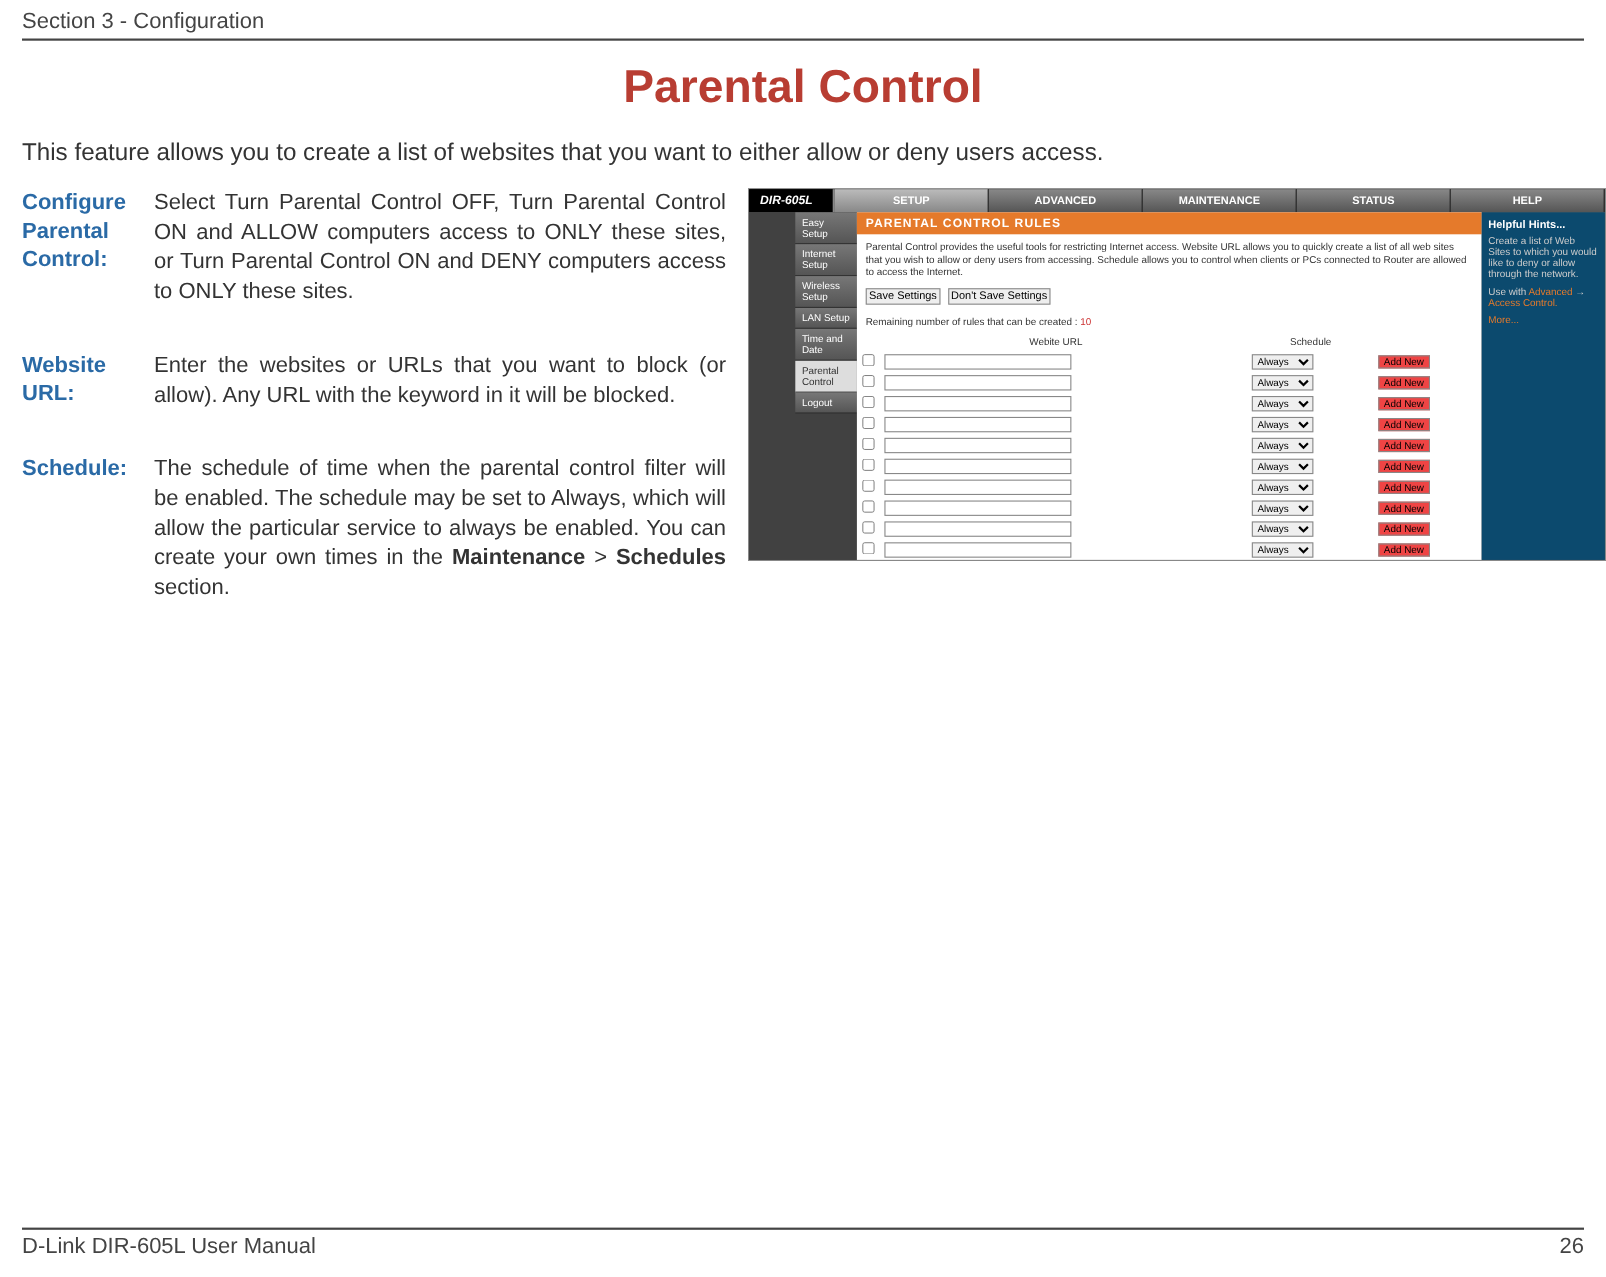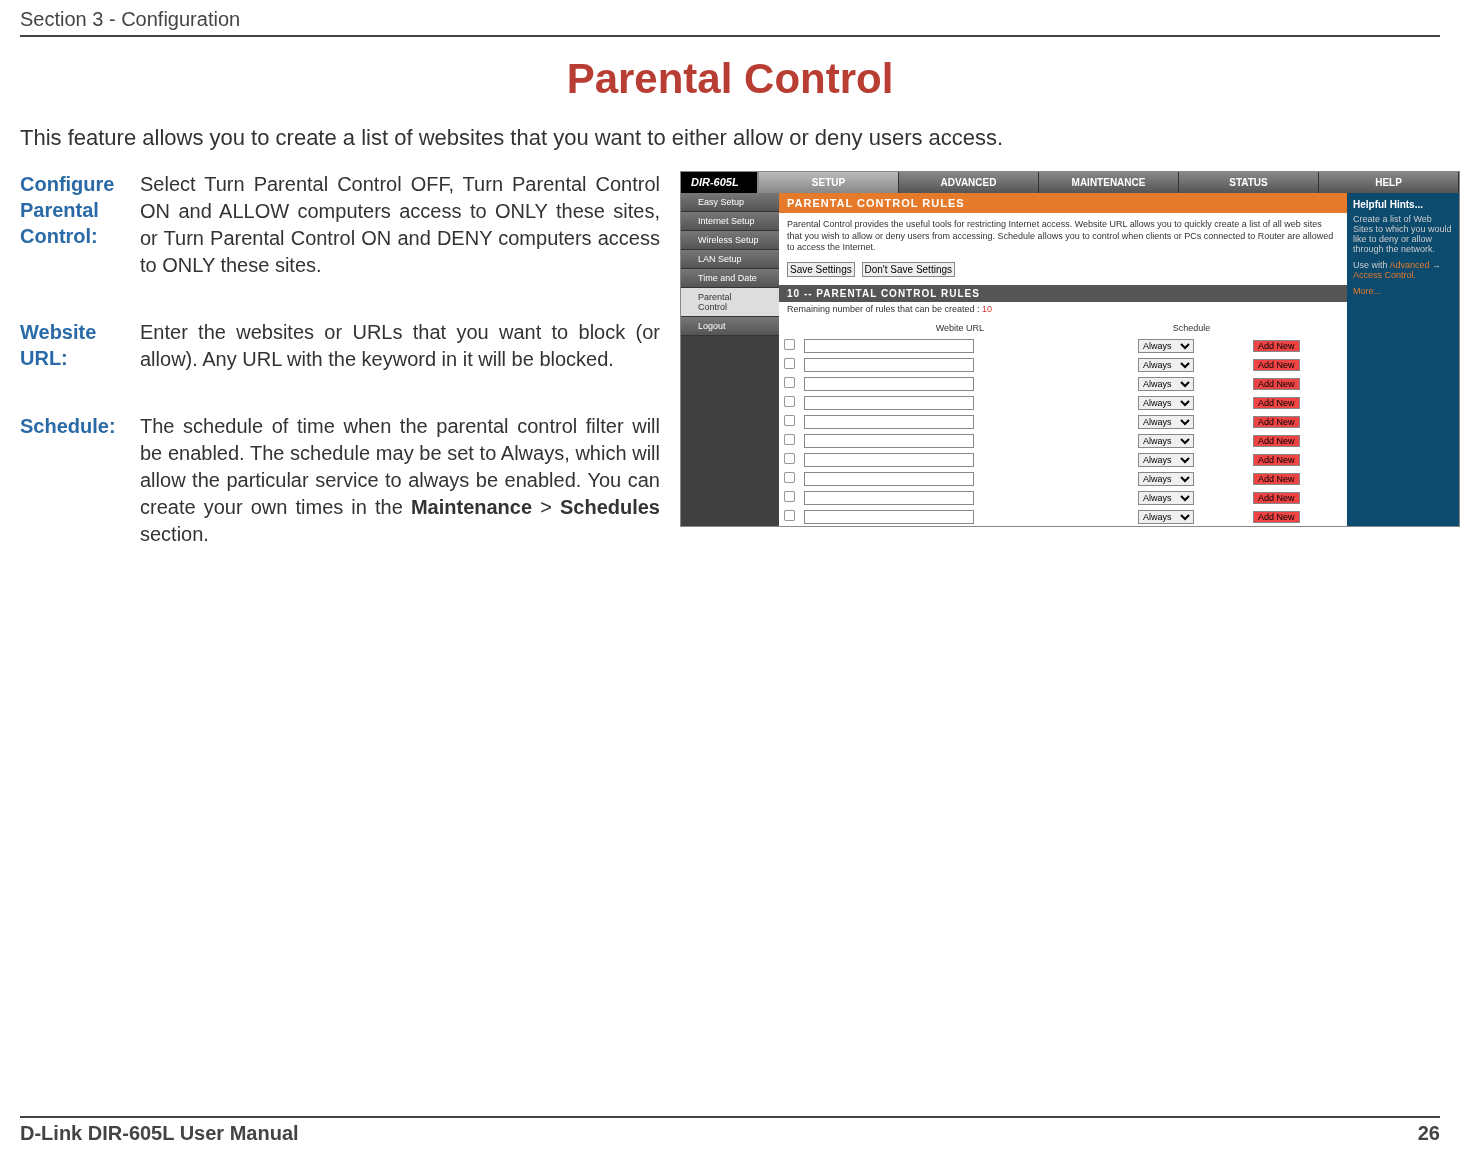--- a/index.html
+++ b/index.html
@@ -87,23 +87,24 @@
     border-right: 1px solid #333;
     cursor: pointer;
   }
   .rf-tab.active { background: linear-gradient(#bbb, #888); color:#fff; }
   .rf-body { display: flex; background: #414141; }
   .rf-side { width: 98px; background: #414141; }
   .rf-side-item {
     background: linear-gradient(#777,#555);
     color: #fff;
     font-size: 9px;
-    padding: 4px 17px;
+    padding: 4px 6px;
     border-bottom: 1px solid #333;
     cursor: pointer;
+    margin-left: 42px;
   }
   .rf-side-item.active { background: #ddd; color:#333; }
   .rf-main { flex: 1; background: #fff; }
   .rf-banner {
     background: #e57a2b;
     color: #fff;
     font-weight: bold;
     font-size: 11px;
     padding: 4px 8px;
     letter-spacing: 1px;
@@ -157,21 +158,21 @@
   .rf-hints-title { color:#fff; font-weight:bold; font-size:10px; margin-bottom:4px; }
   .rf-hints .link { color:#e57a2b; }
 
   .footer {
     position: absolute;
     bottom: 16px;
     left: 20px;
     right: 20px;
   }
   .hr-bot { border:none; border-top:2px solid #444; margin-bottom:4px; }
-  .footer-row { display:flex; justify-content:space-between; font-size:20px; color:#444;font-weight:bold; }
+  .footer-row { display:flex; justify-content:space-between; font-size:20px; color:#444; }
 </style>
 </head>
 <body>
 
 <div class="header-section">Section 3 - Configuration</div>
 <hr class="hr-top">
 
 <h1 class="page-title">Parental Control</h1>
 
 <p class="intro">This feature allows you to create a list of websites that you want to either allow or deny users access.</p>
@@ -218,21 +219,20 @@
             <div class="rf-side-item active">Parental Control</div>
             <div class="rf-side-item">Logout</div>
           </div>
         <div class="rf-main">
           <div class="rf-banner">PARENTAL CONTROL RULES</div>
           <div class="rf-desc">Parental Control provides the useful tools for restricting Internet access. Website URL allows you to quickly create a list of all web sites that you wish to allow or deny users from accessing. Schedule allows you to control when clients or PCs connected to Router are allowed to access the Internet.</div>
           <div class="rf-btns">
             <button class="rf-btn">Save Settings</button>
             <button class="rf-btn">Don't Save Settings</button>
           </div>
-          <div class="rf-subhead">10 -- PARENTAL CONTROL RULES</div>
           <div class="rf-remaining">
             <span>Remaining number of rules that can be created : </span><span class="num">10</span>
           </div>
           <table class="rf-table">
             <thead>
               <tr>
                 <th></th>
                 <th>Webite URL</th>
                 <th></th>
                 <th>Schedule</th>

